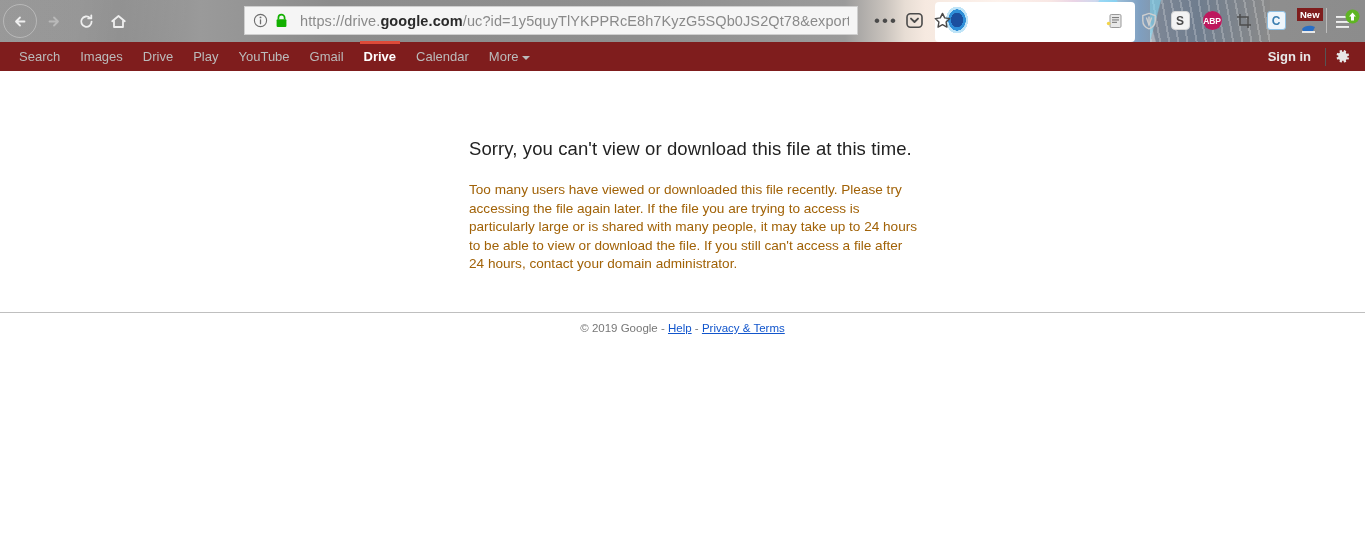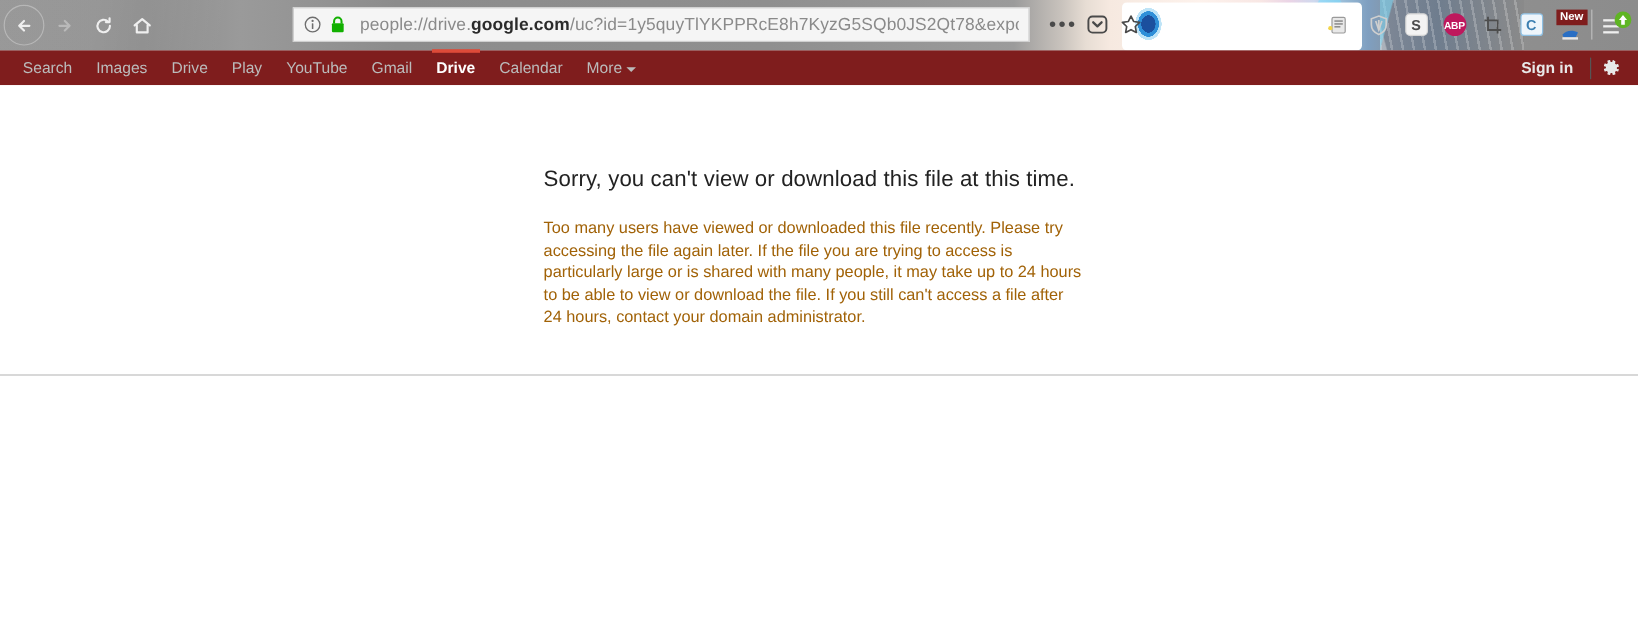--- a/index.html
+++ b/index.html
@@ -196,21 +196,21 @@
 
   
   #page-content {
     position: relative;
     width: 1365px;
     height: 462px;
     background: #ffffff;
   }
   #error-block {
     position: absolute;
-    left: 453px;
+    left: 469px;
     top: 67px;
     width: 452px;
   }
   #error-title {
     font-size: 18.5px;
     color: #222222;
     font-weight: normal;
     letter-spacing: .1px;
     white-space: nowrap;
   }
@@ -278,21 +278,21 @@
         <circle cx="7.5" cy="4.4" r=".95" fill="#6e6e6e"></circle>
         <rect x="6.85" y="6.3" width="1.3" height="4.9" rx=".5" fill="#6e6e6e"></rect>
       </svg>
     </span>
     <span id="lock-icon">
       <svg width="13" height="15" viewBox="0 0 13 15" aria-hidden="true">
         <path d="M3.4 6.6V4.7a3.1 3.1 0 0 1 6.2 0v1.9" fill="none" stroke="#12b000" stroke-width="1.7"></path>
         <rect x="1.6" y="6.3" width="9.8" height="7.6" rx="1" fill="#12b000"></rect>
       </svg>
     </span>
-    <span id="url-text"><span>people://drive.</span><b>google.com</b><span>/uc?id=1y5quyTlYKPPRcE8h7KyzG5SQb0JS2Qt78&amp;export=downl</span></span>
+    <span id="url-text"><span>https://drive.</span><b>google.com</b><span>/uc?id=1y5quyTlYKPPRcE8h7KyzG5SQb0JS2Qt78&amp;export=downl</span></span>
   </div>
 
   <div class="tool-icon" id="page-actions-icon">•••</div>
 
   <div class="tool-icon" id="pocket-icon">
     <svg width="19" height="19" viewBox="0 0 19 19" aria-hidden="true">
       <rect x="2" y="2.8" width="15" height="13.4" rx="3.4" fill="none" stroke="#4a4a4a" stroke-width="1.6"></rect>
       <path d="M6 7.6l3.5 3.4 3.5-3.4" fill="none" stroke="#4a4a4a" stroke-width="1.9" stroke-linecap="round" stroke-linejoin="round"></path>
     </svg>
   </div>
@@ -392,13 +392,20 @@
 </div>
 
 <div id="page-content">
   <div id="error-block">
     <div id="error-title">Sorry, you can't view or download this file at this time.</div>
     <div id="error-body">Too many users have viewed or downloaded this file recently. Please try accessing the file again later. If the file you are trying to access is particularly large or is shared with many people, it may take up to 24 hours to be able to view or download the file. If you still can't access a file after 24 hours, contact your domain administrator.</div>
   </div>
 
   <div id="content-divider"></div>
 
+  <div id="footer">
+    <span>© 2019 Google</span>
+    <span class="footer-sep">-</span>
+    <a href="#">Help</a>
+    <span class="footer-sep">-</span>
+    <a href="#">Privacy &amp; Terms</a>
+  </div>
 </div>
 
 </body></html>

